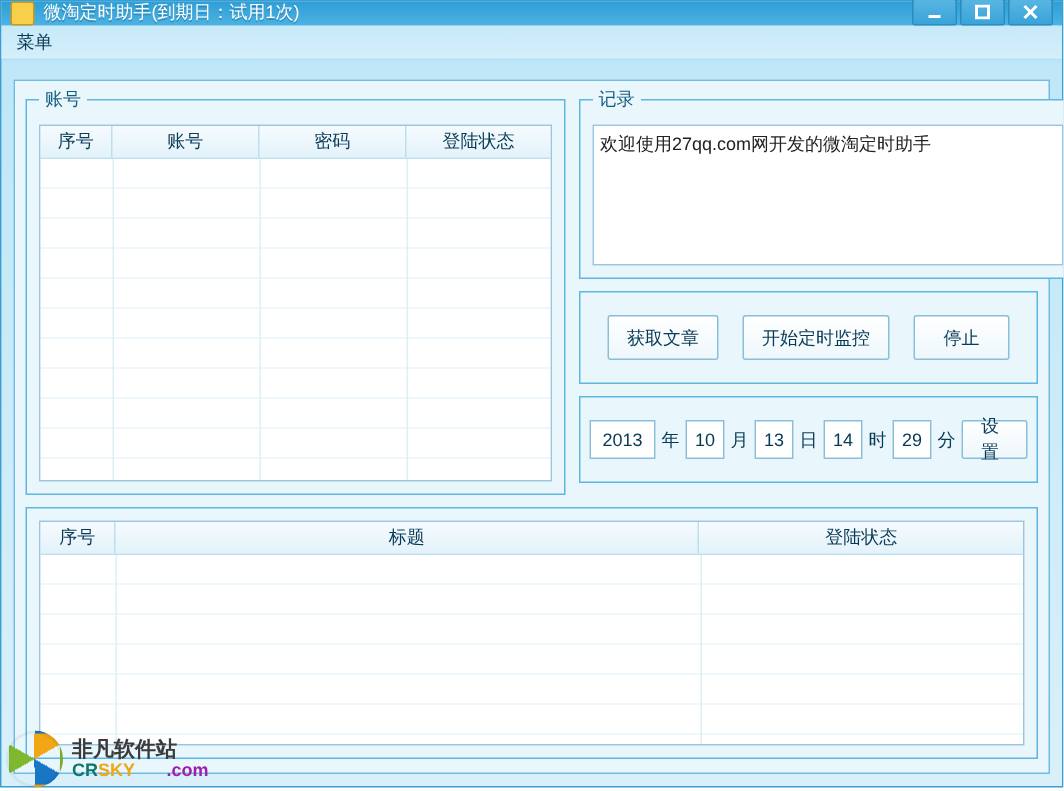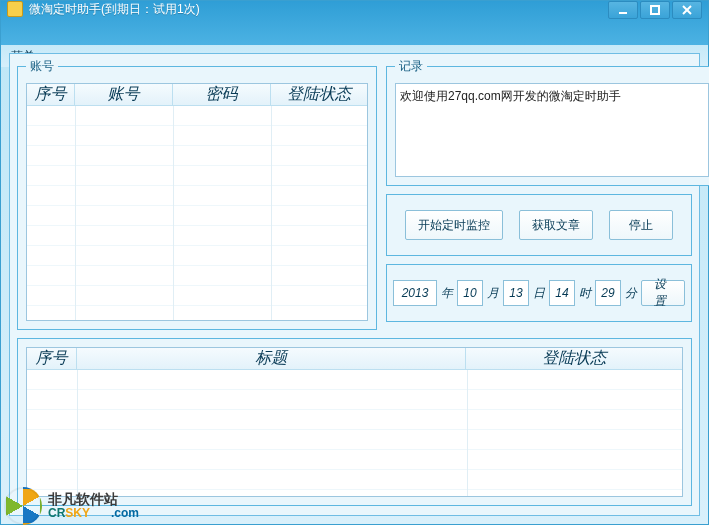--- a/index.html
+++ b/index.html
@@ -13,23 +13,23 @@
     position: relative;
   }
   .window {
     width: 709px;
     height: 525px;
     background: linear-gradient(#64c3ec, #7dcef0 4%, #bfe7f7 8%, #d9f0fb 100%);
     border: 1px solid #3a9fd0;
     position: relative;
   }
   .titlebar {
-    height: 44px;
+    height: 16px;
     display: flex;
-    align-items: flex-start;
+    align-items: flex-end;
     padding: 0 6px;
     color: #fff;
     font-size: 12px;
     background: linear-gradient(#2f9ed6, #4cb2e3);
   }
   .titlebar .app-icon {
     width: 16px; height: 16px;
     background: #f7cf4b;
     border: 1px solid #c79a1a;
     margin-right: 6px;
@@ -75,41 +75,40 @@
   }
   fieldset.group > legend {
     color: #145c80;
     font-size: 12px;
     padding: 0 4px;
   }
 
   .group-accounts { left: 7px; top: 4px; width: 360px; height: 272px; }
   .group-log      { left: 376px; top: 4px; width: 332px; height: 128px; }
   .group-actions  { left: 376px; top: 140px; width: 306px; height: 62px; border: 1px solid #5db7e0; background:#e9f6fc; position:absolute; padding:10px; display:flex; align-items:center; justify-content:space-around; }
-  .group-datetime { left: 376px; top: 210px; width: 306px; height: 58px; border:1px solid #5db7e0; background:#e9f6fc; position:absolute; padding:8px; display:flex; align-items:center; gap:4px; justify-content:center; font-size:12px; color:#063a55;font-style:italic;}
+  .group-datetime { left: 376px; top: 210px; width: 306px; height: 58px; border:1px solid #5db7e0; background:#e9f6fc; position:absolute; padding:8px; display:flex; align-items:center; gap:4px; justify-content:center; font-size:12px; color:#063a55;}
   .group-bottom   { left: 7px; top: 284px; width: 675px; height: 168px; }
 
   .grid {
     width: 100%; height: 100%;
     background: #fff;
     border: 1px solid #9cc6df;
     overflow: hidden;
   }
   .grid-head {
     display: flex;
     height: 22px;
     background: linear-gradient(#f5fbfe,#e3f2fa);
     border-bottom: 1px solid #bcdff0;
   }
   .grid-head .col {
     border-right: 1px solid #bcdff0;
     display: flex; align-items: center; justify-content: center;
-    font-size: 16px;
+    font-size: 12px;
     color: #083a55;
-    font-style: italic;
   }
   .grid-body {
     height: calc(100% - 22px);
     background: repeating-linear-gradient(
       to bottom,
       #fff 0, #fff 19px,
       #eef7fb 19px, #eef7fb 20px
     );
     position: relative;
   }
@@ -176,21 +175,21 @@
     border-radius: 50%;
     background: conic-gradient(#f0a615 0 60deg, transparent 60deg 120deg, #1877c4 120deg 180deg, transparent 180deg 240deg, #7fb82e 240deg 300deg, transparent 300deg 360deg);
     border: 2px solid rgba(0,0,0,0.05);
   }
   .watermark .txt { line-height: 1.1; }
   .watermark .l1 { font-size: 14px; color:#3b3b3b; font-weight: 700;}
   .watermark .l2 { font-size: 12px; }
   .watermark .l2 .b1{color:#0f766e; font-weight:700;}
   .watermark .l2 .b2{color:#f0a615; font-weight:700;}
   .watermark .l2 .b3{color:#7fb82e; font-weight:700;}
-  .watermark .l2 .dot{color:#0369a1;margin-left:21px;}
+  .watermark .l2 .dot{color:#a21caf;margin-left:21px;}
 </style>
 </head>
 <body>
 
 <div class="window">
 
   <div class="titlebar">
     <div class="app-icon"></div>
     <div class="title">微淘定时助手(到期日：试用1次)</div>
     <div class="win-controls">
@@ -235,22 +234,22 @@
         </div>
       </div>
     </fieldset>
 
     <fieldset class="group group-log">
       <legend>记录</legend>
       <textarea class="log" readonly="" style="">欢迎使用27qq.com网开发的微淘定时助手</textarea>
     </fieldset>
 
     <div class="group-actions">
+      <div class="btn">获取文章</div>
       <div class="btn wide">开始定时监控</div>
-      <div class="btn">获取文章</div>
       <div class="btn">停止</div>
     </div>
 
     <div class="group-datetime">
       <div class="numbox year">2013</div>
       <span>年</span>
       <div class="numbox">10</div>
       <span>月</span>
       <div class="numbox">13</div>
       <span>日</span>

